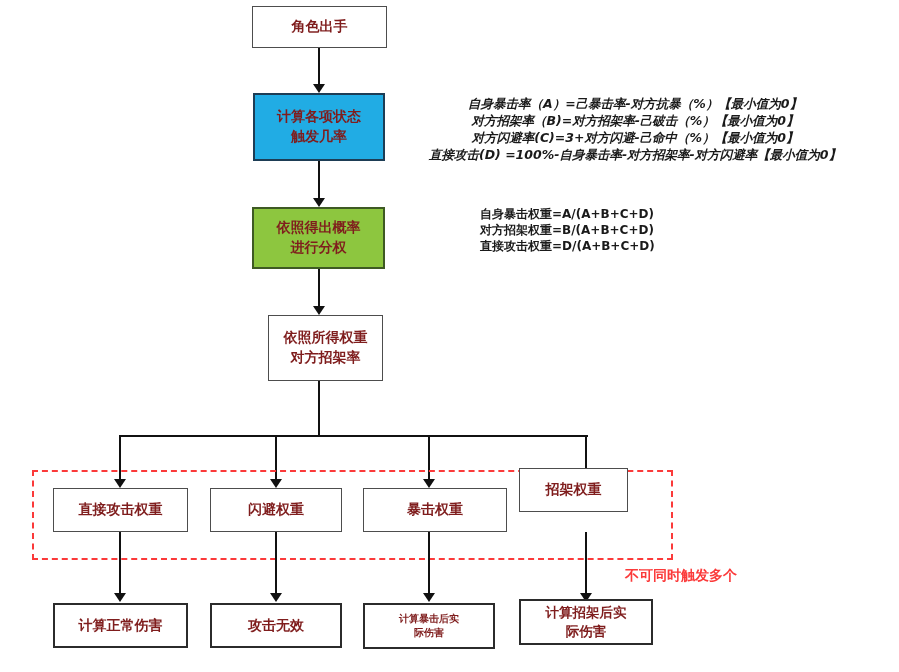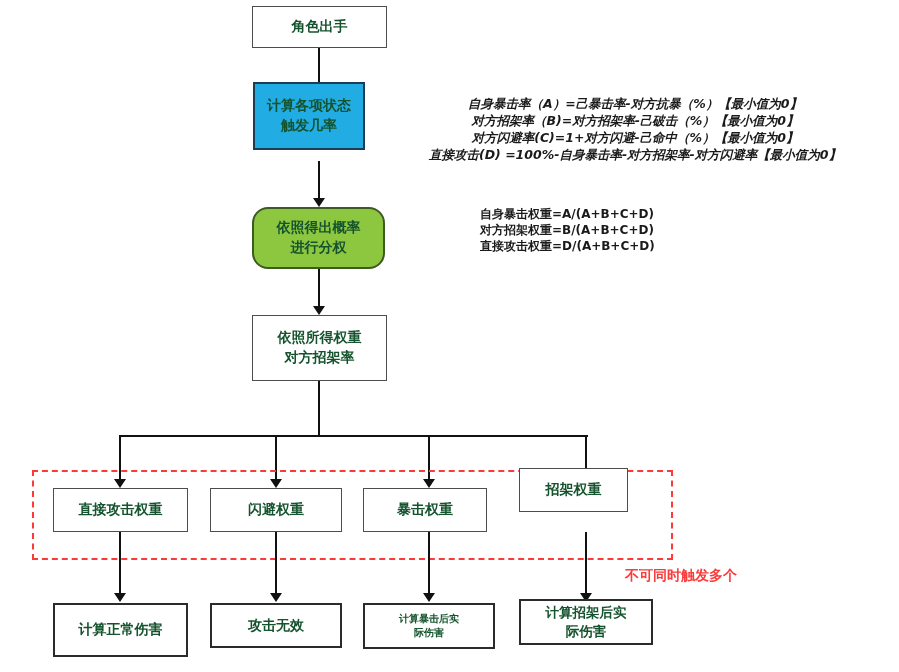--- a/index.html
+++ b/index.html
@@ -5,25 +5,25 @@
   html,body { margin:0; padding:0; background:#ffffff; }
   .canvas {
     position:relative; width:899px; height:672px; background:#ffffff;
     font-family:"DejaVu Sans","Liberation Sans",sans-serif;
     overflow:hidden;
   }
   .box {
     position:absolute; box-sizing:border-box; background:#ffffff;
     border:1px solid #4d4d4d; display:flex; flex-direction:column;
     align-items:center; justify-content:center; text-align:center;
-    font-weight:bold; color:#14532d; font-size:14px; line-height:1.4;
+    font-weight:bold; color:#7f1d1d; font-size:14px; line-height:1.4;
   }
   .thick { border-width:2px; border-color:#2b2b2b; }
   .blue  { background:var(--blue,#21ACE4);  border-color:#1d3d55; border-width:2px; }
-  .green { background:var(--green,#8DC63F); border-color:#3e5a23; border-width:2px;border-radius:16px; }
+  .green { background:var(--green,#8DC63F); border-color:#3e5a23; border-width:2px; }
   .stem  { position:absolute; width:2px; background:#111; }
   .hline { position:absolute; height:2px; background:#111; }
   .ah {
     position:absolute; width:0; height:0;
     border-left:6px solid transparent; border-right:6px solid transparent;
     border-top:9px solid #111;
   }
   .note { position:absolute; font-weight:bold; color:#1a1a1a; }
   .note div { white-space:nowrap; }
   .rates   { left:375px; top:95px;  width:520px; text-align:center; font-size:12.5px; line-height:17px;font-style:italic; }
@@ -42,50 +42,50 @@
 
 <div class="canvas">
 
   <div class="box" style="left:252px;top:6px;width:135px;height:42px">
     <span>角色出手</span>
   </div>
 
   <div class="stem" style="left:318px;top:48px;height:37px"></div>
   <div class="ah" style="left:313px;top:84px"></div>
 
-  <div class="box blue" style="left:253px;top:82px;width:112px;height:68px">
+  <div class="box blue" style="left:253px;top:93px;width:132px;height:68px">
     <span>计算各项状态</span>
     <span>触发几率</span>
   </div>
 
   <div class="note rates">
     <div>自身暴击率（A）=己暴击率-对方抗暴（%）【最小值为0】</div>
     <div>对方招架率（B)=对方招架率-己破击（%）【最小值为0】</div>
-    <div>对方闪避率(C)=1+对方闪避-己命中（%）【最小值为0】</div>
+    <div>对方闪避率(C)=3+对方闪避-己命中（%）【最小值为0】</div>
     <div>直接攻击(D) =100%-自身暴击率-对方招架率-对方闪避率【最小值为0】</div>
   </div>
 
   <div class="stem" style="left:318px;top:161px;height:38px"></div>
   <div class="ah" style="left:313px;top:198px"></div>
 
   <div class="box green" style="left:252px;top:207px;width:133px;height:62px">
     <span>依照得出概率</span>
     <span>进行分权</span>
   </div>
 
   <div class="note weights">
     <div>自身暴击权重=A/(A+B+C+D)</div>
     <div>对方招架权重=B/(A+B+C+D)</div>
     <div>直接攻击权重=D/(A+B+C+D)</div>
   </div>
 
   <div class="stem" style="left:318px;top:269px;height:38px"></div>
   <div class="ah" style="left:313px;top:306px"></div>
 
-  <div class="box" style="left:252px;top:315px;width:135px;height:66px">
+  <div class="box" style="left:268px;top:315px;width:115px;height:66px">
     <span>依照所得权重</span>
     <span>对方招架率</span>
   </div>
 
   <div class="stem" style="left:318px;top:381px;height:55px"></div>
   <div class="hline" style="left:119px;top:435px;width:469px"></div>
   <div class="stem" style="left:119px;top:436px;height:43px"></div>
   <div class="stem" style="left:275px;top:436px;height:43px"></div>
   <div class="stem" style="left:428px;top:436px;height:43px"></div>
   <div class="stem" style="left:585px;top:436px;height:43px"></div>
@@ -95,39 +95,39 @@
   <div class="ah" style="left:580px;top:479px"></div>
 
   <div class="dashed-zone"></div>
 
   <div class="box" style="left:210px;top:488px;width:132px;height:44px">
     <span>闪避权重</span>
   </div>
   <div class="box" style="left:53px;top:488px;width:135px;height:44px">
     <span>直接攻击权重</span>
   </div>
-  <div class="box" style="left:363px;top:488px;width:124px;height:44px">
+  <div class="box" style="left:363px;top:488px;width:144px;height:44px">
     <span>暴击权重</span>
   </div>
   <div class="box" style="left:519px;top:468px;width:109px;height:44px">
     <span>招架权重</span>
   </div>
 
   <div class="stem" style="left:119px;top:532px;height:62px"></div>
   <div class="stem" style="left:275px;top:532px;height:62px"></div>
   <div class="stem" style="left:428px;top:532px;height:62px"></div>
   <div class="stem" style="left:585px;top:532px;height:62px"></div>
   <div class="ah" style="left:114px;top:593px"></div>
   <div class="ah" style="left:270px;top:593px"></div>
   <div class="ah" style="left:423px;top:593px"></div>
   <div class="ah" style="left:580px;top:593px"></div>
 
   <div class="warning">不可同时触发多个</div>
 
-  <div class="box thick" style="left:53px;top:603px;width:135px;height:54px">
+  <div class="box thick" style="left:53px;top:603px;width:135px;height:45px">
     <span>计算正常伤害</span>
   </div>
   <div class="box thick" style="left:210px;top:603px;width:132px;height:45px">
     <span>攻击无效</span>
   </div>
   <div class="box thick" style="left:363px;top:603px;width:132px;height:46px;font-size:10px">
     <span>计算暴击后实</span>
     <span>际伤害</span>
   </div>
   <div class="box thick" style="left:519px;top:599px;width:134px;height:46px;font-size:13.5px">

